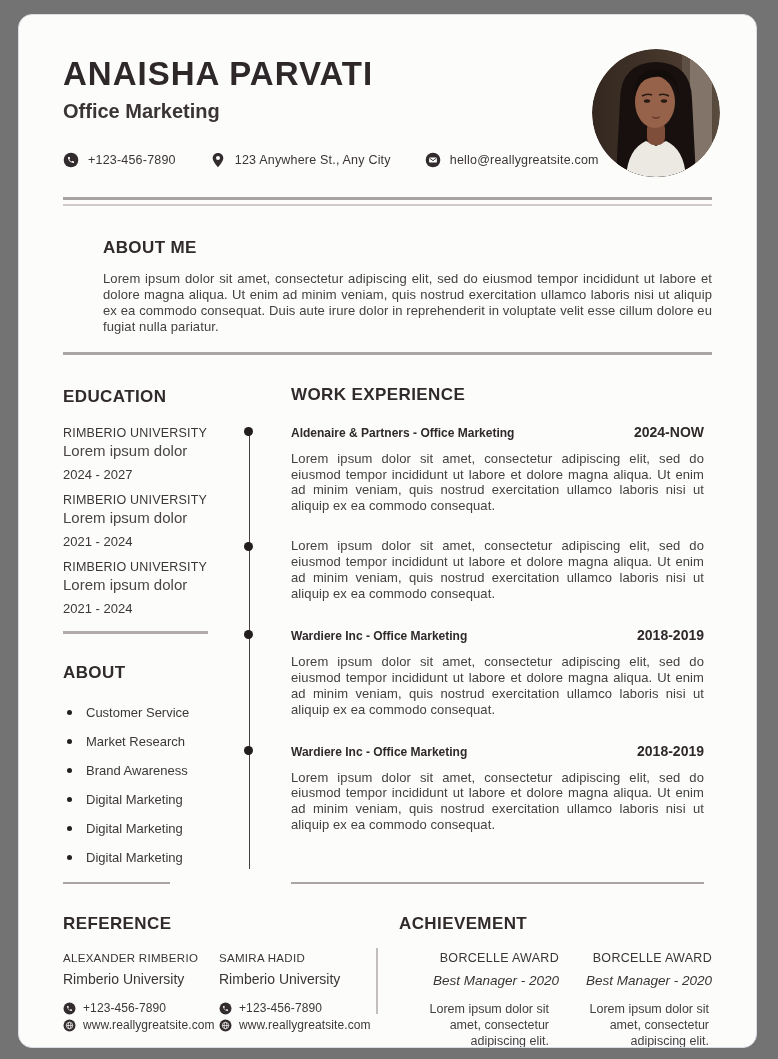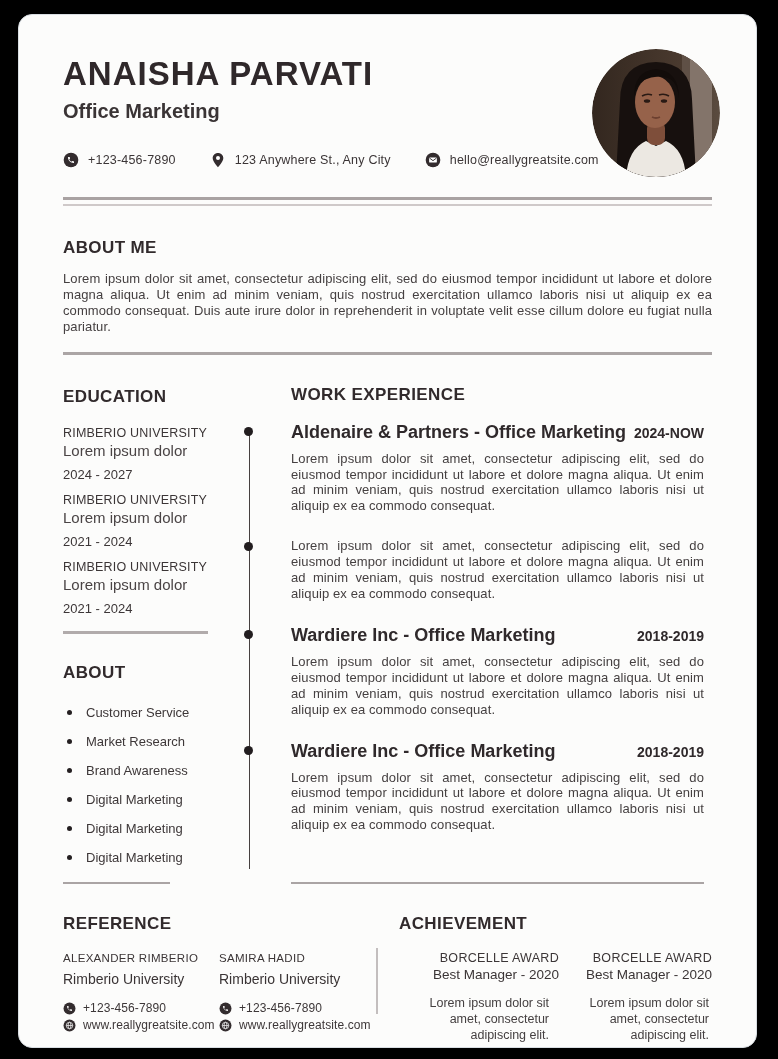--- a/index.html
+++ b/index.html
@@ -1,21 +1,21 @@
 <!DOCTYPE html>
 <html><head>
 <meta charset="utf-8">
 <style>
   html,body{margin:0;padding:0;}
   body{
     width:778px;height:1059px;background:#ffffff;
     font-family:"Liberation Sans",sans-serif;color:#332c2e;
     -webkit-font-smoothing:antialiased;
   }
-  .page{position:relative;width:778px;height:1059px;background:#000000;overflow:hidden;}
+  .page{position:relative;width:778px;height:1059px;background:#737373;overflow:hidden;}
   .card{
     position:absolute;left:18px;top:14px;width:739px;height:1034px;
     background:#fcfcfb;border:1px solid #d9dee3;border-radius:14px;
     box-sizing:border-box;overflow:hidden;
   }
   .content{padding:0 44px;}
 
   
   .name{
     margin-top:42px;font-size:33px;font-weight:800;letter-spacing:1px;
@@ -33,21 +33,21 @@
 
   
   .divider-double{margin-top:28px;}
   .divider-double .l1{height:3px;background:#a9a2a2;}
   .divider-double .l2{height:2px;background:#cfc9c9;margin-top:4px;}
   .divider-single{margin-top:17px;height:3px;background:#aba5a5;}
 
   
   .sec-heading{font-size:17px;font-weight:800;color:#312a2c;letter-spacing:.4px;line-height:20px;}
 
-  .about{margin-top:32px;}
+  .about{margin-top:32px;margin-left:40px;}
   .about-text{
     margin-top:13px;font-size:13px;line-height:15.9px;color:#454041;
     text-align:justify;letter-spacing:.1px;
   }
 
   
   .main{display:grid;grid-template-columns:170px 1fr;margin-top:30px;}
   .left-col{padding-top:2px;}
 
   .edu-list{margin-top:18px;}
@@ -72,21 +72,21 @@
   .right-col::before{ 
     content:"";position:absolute;left:15.5px;top:45px;bottom:10px;width:1.5px;background:#46403f;
   }
   .work-list{margin-top:18px;}
   .work-item{position:relative;margin-bottom:24px;}
   .timeline-dot{
     position:absolute;left:-47px;top:4px;width:9px;height:9px;border-radius:50%;
     background:#221d1f;
   }
   .work-title-row{display:flex;justify-content:space-between;align-items:baseline;}
-  .work-title{font-size:18px;font-weight:700;color:#2f292b;line-height:18px;}
+  .work-title{font-size:12px;font-weight:700;color:#2f292b;line-height:18px;}
   .work-dates{font-size:14px;font-weight:700;color:#2f292b;line-height:18px;white-space:nowrap;}
   .work-text{
     margin-top:9px;font-size:13px;line-height:15.9px;color:#454041;
     text-align:justify;letter-spacing:.1px;
   }
 
   
   .split-divider{display:grid;grid-template-columns:170px 1fr;margin-top:2px;}
   .split-divider .left-line{width:107px;height:2.5px;background:#aaa4a4;margin-top:1px;}
   .split-divider .right-cell{padding-left:58px;padding-right:8px;}
@@ -101,21 +101,21 @@
   .ref-line{display:flex;align-items:center;gap:7px;margin-bottom:3px;}
   .ref-line svg{display:block;}
   .ref-line-text{font-size:12px;color:#3d3738;letter-spacing:.1px;}
 
   .ach{position:relative;padding-left:15px;}
   .ach::before{ 
     content:"";position:absolute;left:-8px;top:34px;height:66px;width:2px;background:#c3bebe;
   }
   .ach-cols{display:grid;grid-template-columns:160px 1fr;margin-top:17px;text-align:right;}
   .ach-award{font-size:12.5px;color:#3b3536;letter-spacing:.3px;line-height:15px;}
-  .ach-sub{font-size:13.5px;color:#3a3435;line-height:17px;}
+  .ach-sub{font-size:13.5px;color:#3a3435;line-height:17px;margin-top:6px;font-style:italic;}
   .ach-text{font-size:12.5px;line-height:16px;color:#454041;margin-top:12px;max-width:150px;}
 </style>
 </head>
 <body>
 
 <div class="page">
   <div class="card">
 
     <div class="photo">
       <svg width="128" height="128" viewBox="0 0 128 128">

